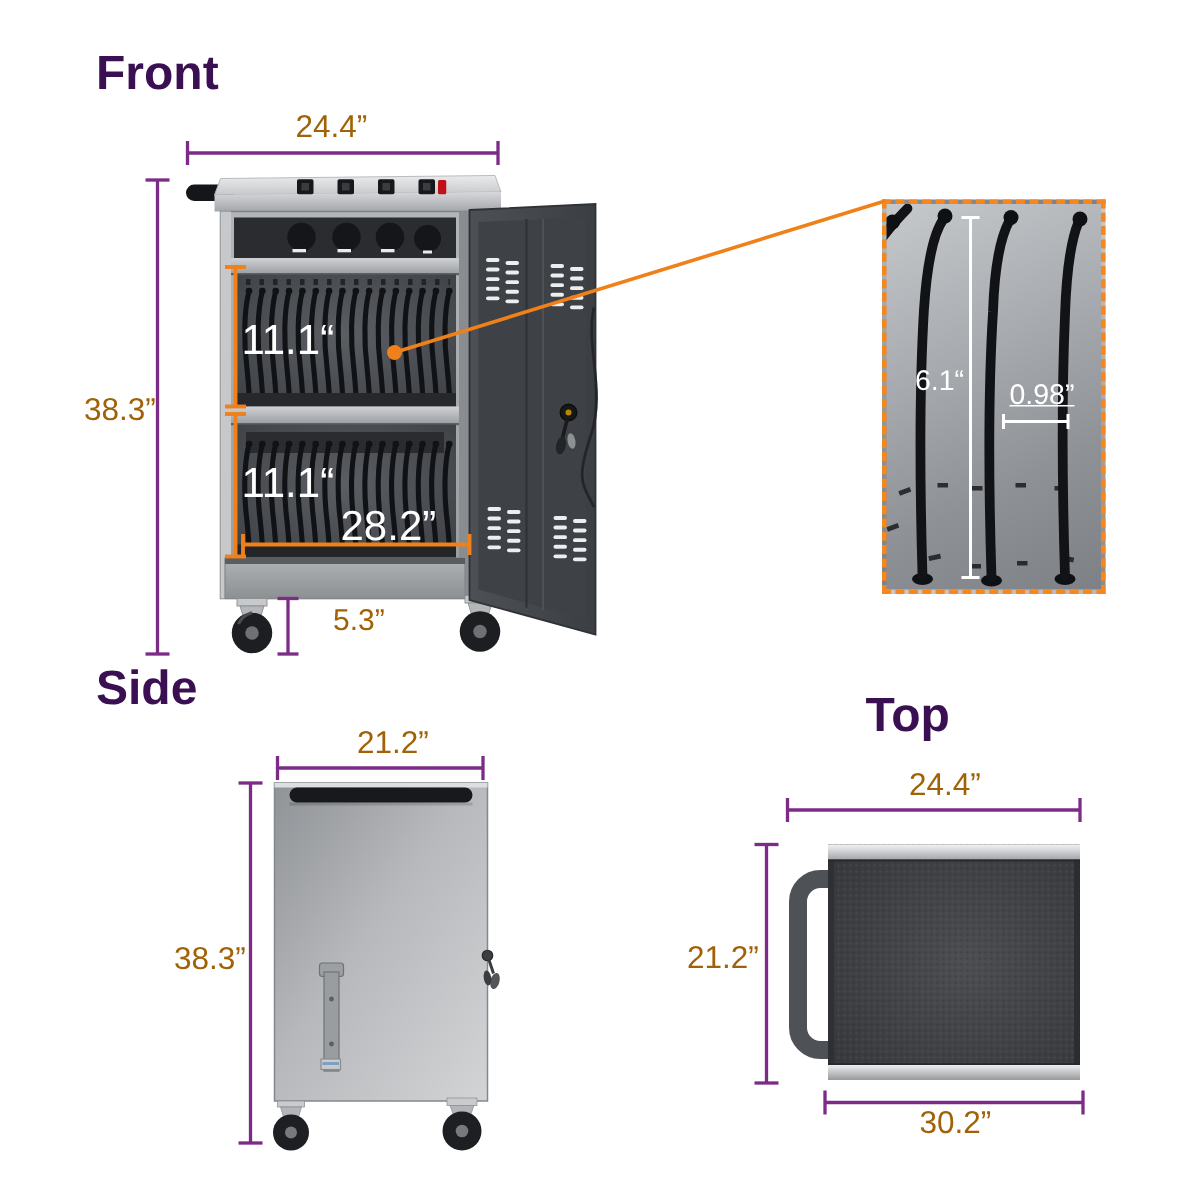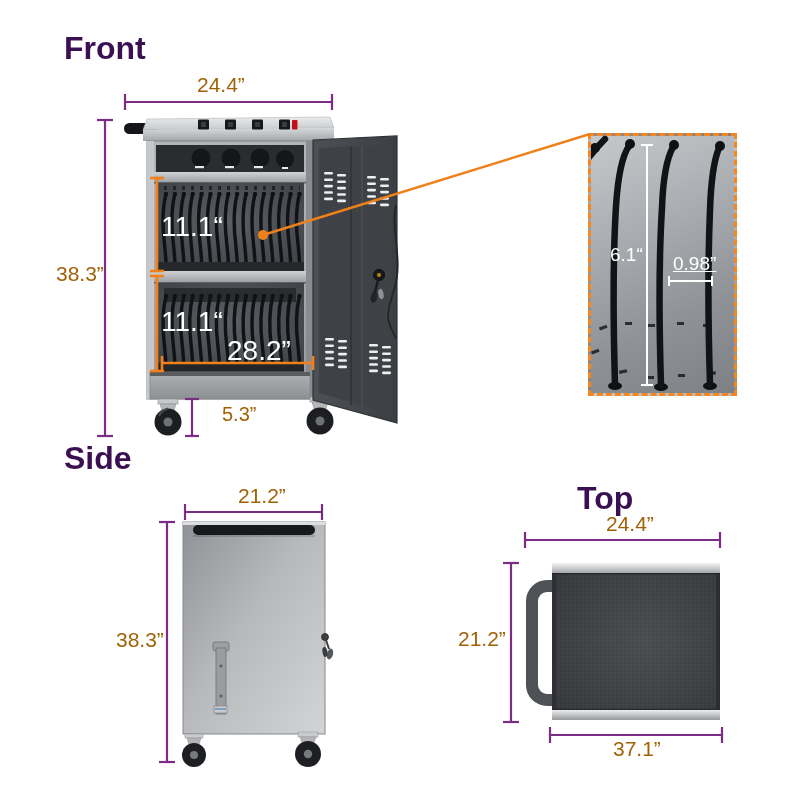--- a/index.html
+++ b/index.html
@@ -384,29 +384,29 @@
     <g>
       <line class="dim-purple" x1="550" y1="735" x2="722" y2="735"></line>
       <line class="dim-purple" x1="550" y1="727" x2="550" y2="743"></line>
       <line class="dim-purple" x1="722" y1="727" x2="722" y2="743"></line>
     </g>
   </svg>
 
   <div class="label-layer">
     <span class="heading" style="left:64px;top:32px;">Front</span>
     <span class="heading" style="left:64px;top:442px;">Side</span>
-    <span class="heading" style="left:577px;top:460px;margin-top:22px;">Top</span>
+    <span class="heading" style="left:577px;top:460px;">Top</span>
 
     <span class="dim" style="left:197px;top:74px;">24.4”</span>
     <span class="dim" style="left:56px;top:263px;">38.3”</span>
     <span class="dim white" style="left:161px;top:213px;">11.1“</span>
     <span class="dim white" style="left:161px;top:308px;">11.1“</span>
     <span class="dim white" style="left:227px;top:337px;">28.2”</span>
     <span class="dim small" style="left:198px;top:404px;margin-left:24px;">5.3”</span>
 
     <span class="dim" style="left:238px;top:485px;">21.2”</span>
     <span class="dim" style="left:116px;top:629px;">38.3”</span>
 
     <span class="dim" style="left:606px;top:513px;">24.4”</span>
     <span class="dim" style="left:458px;top:628px;">21.2”</span>
-    <span class="dim" style="left:613px;top:738px;">37.1”</span>
+    <span class="dim" style="left:613px;top:738px;">30.2”</span>
   </div>
 </div>
 
 </body></html>

